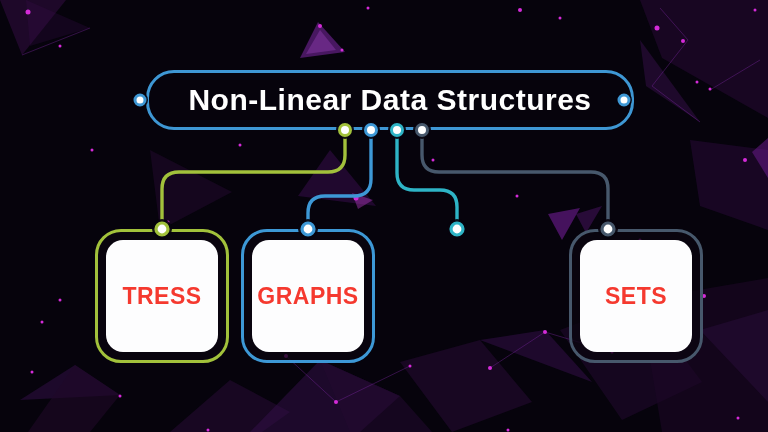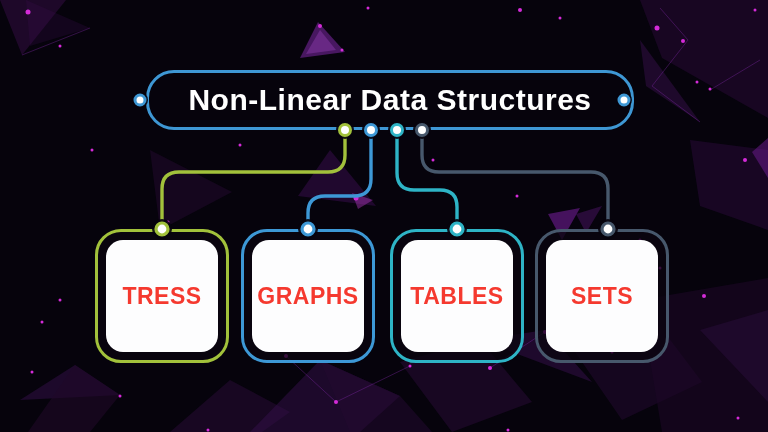--- a/index.html
+++ b/index.html
@@ -35,21 +35,21 @@
   .node .node-inner{
     width:112px;height:112px;border-radius:17px;background:#fdfdfe;
     display:flex;align-items:center;justify-content:center;
   }
   .node .node-label{
     color:#f5392f;font-size:23px;font-weight:700;letter-spacing:0.5px;
   }
   .node-trees {left:95px; border-color:#a2c13b;}
   .node-graphs{left:241px;border-color:#3d98d6;}
   .node-tables{left:390px;border-color:#2eb4c6;}
-  .node-sets  {left:535px;border-color:#47586c;}
+  .node-sets  {left:569px;border-color:#47586c;}
 </style>
 </head>
 <body>
 
 <div class="stage">
 
   <svg class="bg-layer" width="768" height="432" viewBox="0 0 768 432">
     <rect x="0" y="0" width="768" height="432" fill="#06030c"></rect>
 
     <g stroke="none">
@@ -142,25 +142,20 @@
   <div class="node node-graphs">
     <div class="node-inner">
       <span class="node-label">GRAPHS</span>
     </div>
   </div>
   <div class="node node-trees">
     <div class="node-inner">
       <span class="node-label">TRESS</span>
     </div>
   </div>
-  <div class="node node-tables">
-    <div class="node-inner">
-      <span class="node-label">TABLES</span>
-    </div>
-  </div>
   <div class="node node-sets">
     <div class="node-inner">
       <span class="node-label">SETS</span>
     </div>
   </div>
 
   <svg class="dot-layer" width="768" height="432" viewBox="0 0 768 432">
 
     <g fill="rgba(7,3,13,0.9)">
       <circle cx="140" cy="100" r="8"></circle>

